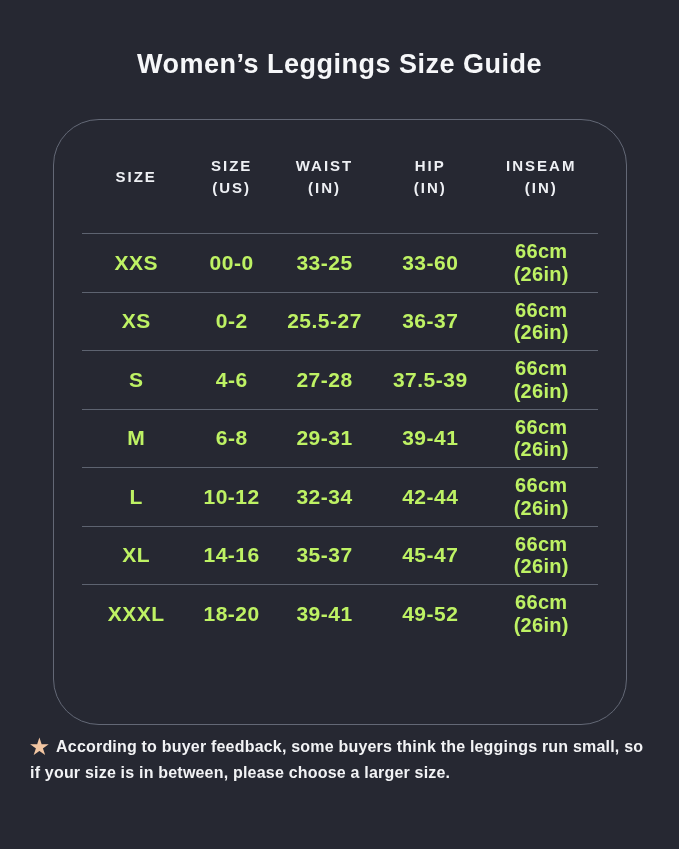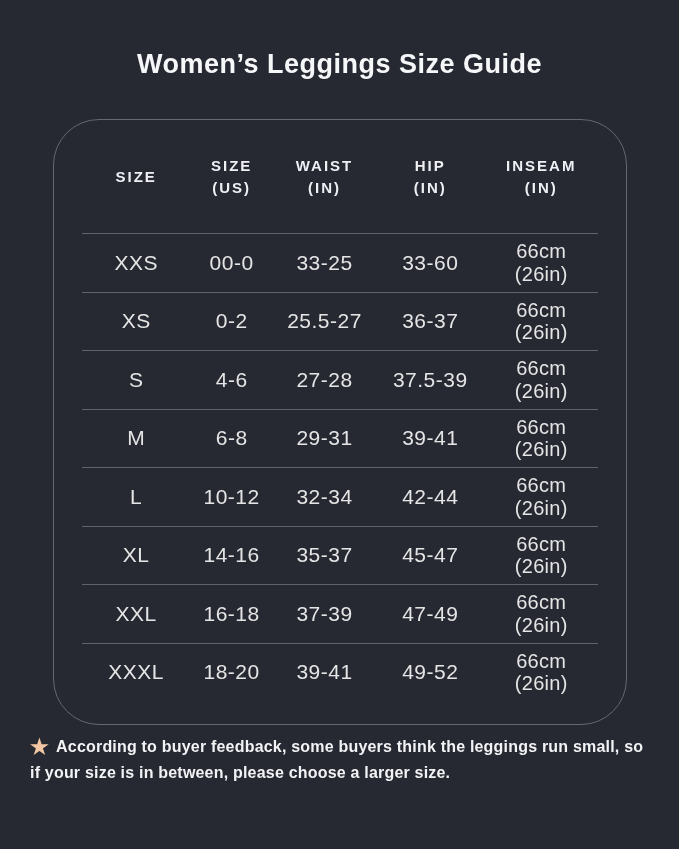--- a/index.html
+++ b/index.html
@@ -56,23 +56,23 @@
     font-size: 15px;
     font-weight: 700;
     letter-spacing: 2px;
     line-height: 1.45;
     color: #eef0f4;
     border-bottom: 1px solid #5d6370;
   }
   table.size-table tbody td {
     height: 57.5px;
     font-size: 21px;
-    font-weight: 400;
+    font-weight: 700;
     letter-spacing: 0.5px;
-    color: #e5e5e5;
+    color: #bef264;
     border-bottom: 1px solid #5d6370;
   }
   table.size-table tbody tr:last-child td {
     border-bottom: none;
   }
   table.size-table tbody td.col-inseam {
     font-size: 20px;
     line-height: 1.12;
     letter-spacing: 0.3px;
   }
@@ -183,28 +183,20 @@
           </tr>
           <tr>
             <td class="col-size">XL</td>
             <td class="col-size-us">14-16</td>
             <td class="col-waist">35-37</td>
             <td class="col-hip">45-47</td>
             <td class="col-inseam">66cm
 (26in)</td>
           </tr>
           <tr>
-            <td class="col-size">XXL</td>
-            <td class="col-size-us">16-18</td>
-            <td class="col-waist">37-39</td>
-            <td class="col-hip">47-49</td>
-            <td class="col-inseam">66cm
-(26in)</td>
-          </tr>
-          <tr>
             <td class="col-size">XXXL</td>
             <td class="col-size-us">18-20</td>
             <td class="col-waist">39-41</td>
             <td class="col-hip">49-52</td>
             <td class="col-inseam">66cm
 (26in)</td>
           </tr>
         </tbody>
     </table>
   </div>

